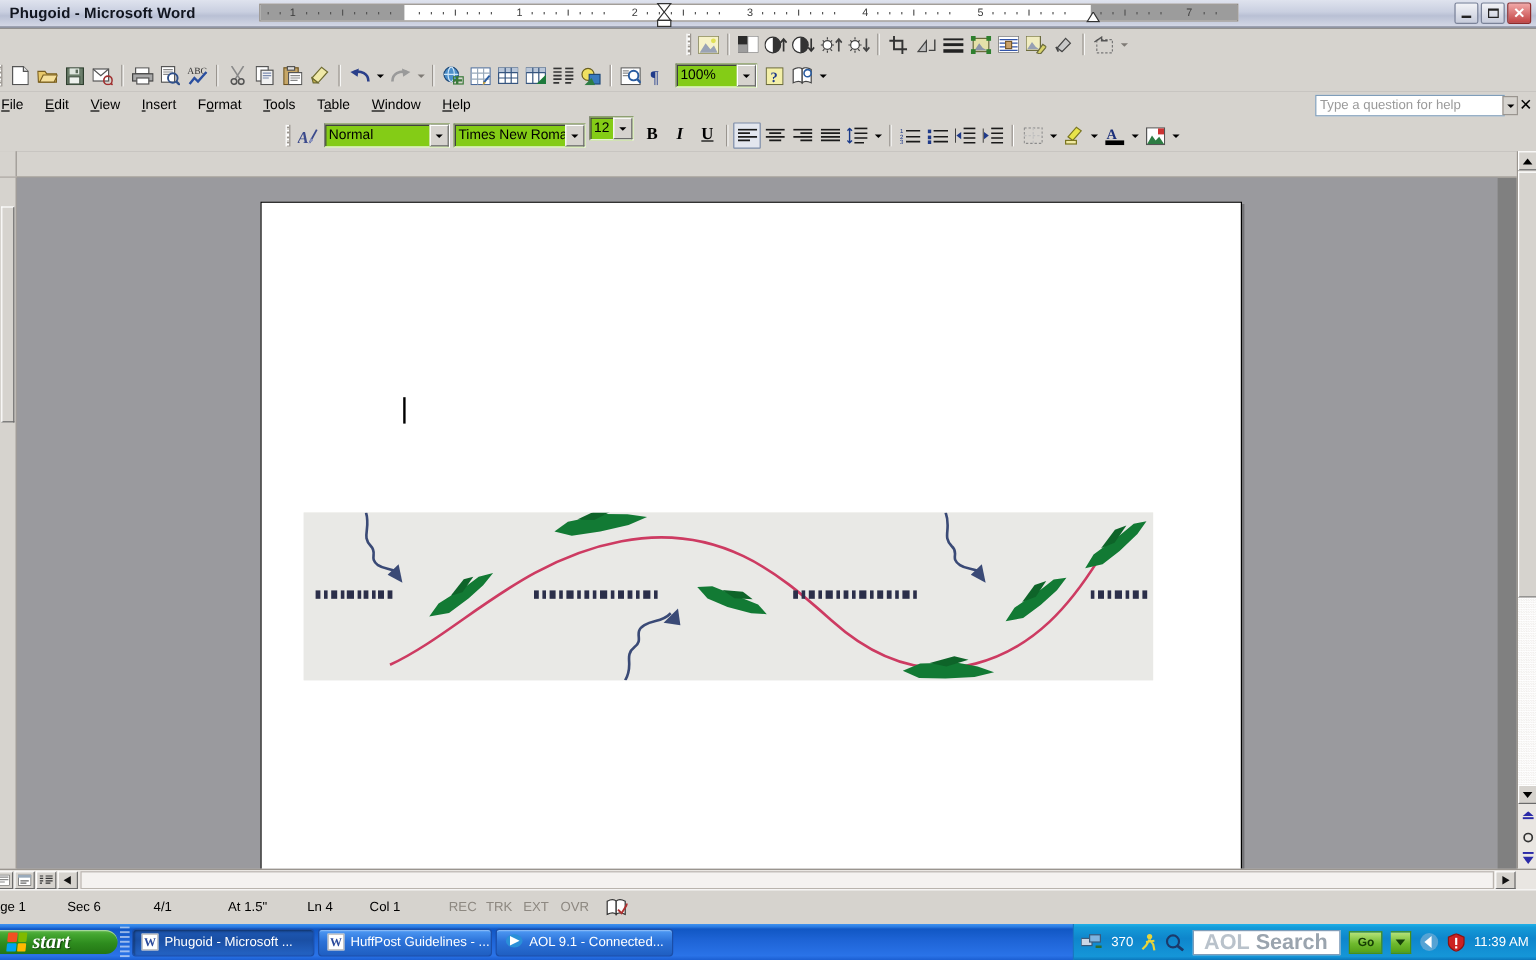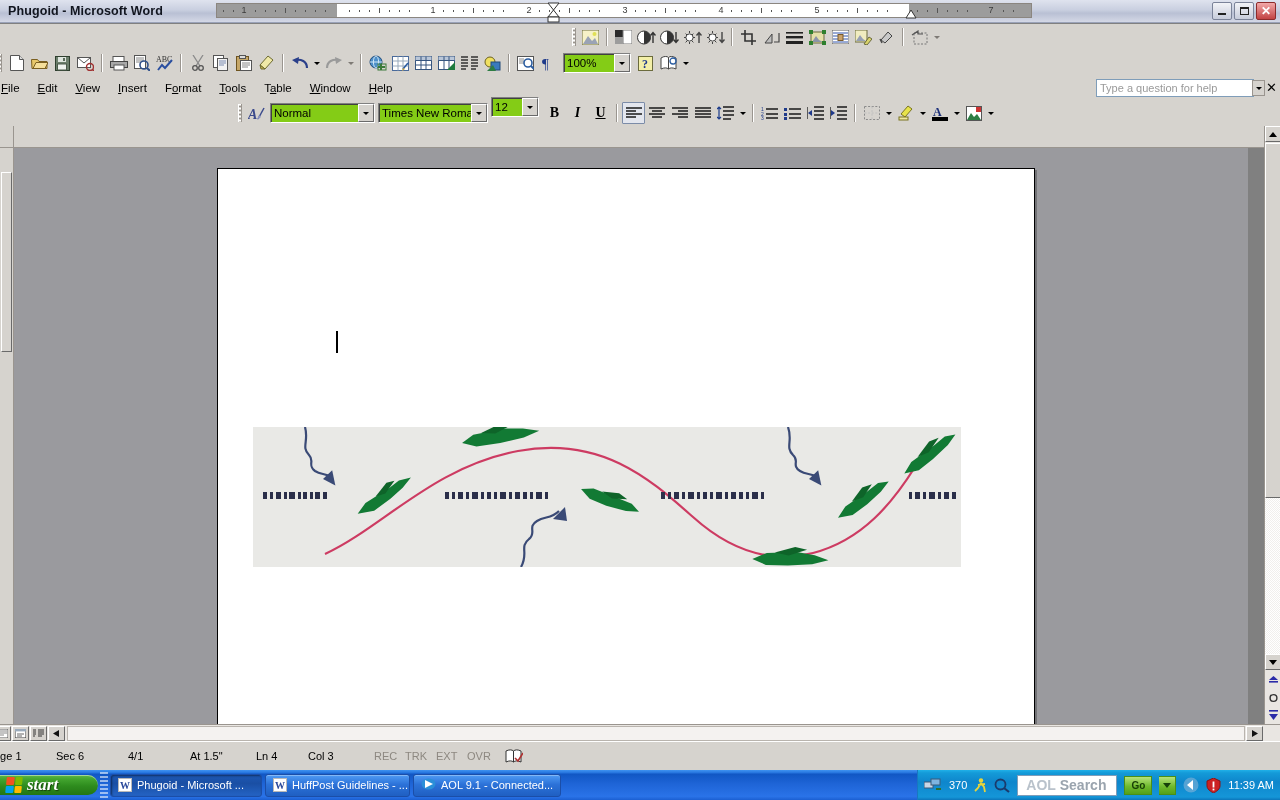--- a/index.html
+++ b/index.html
@@ -271,21 +271,21 @@
     display: flex; align-items: center; gap: 7px; padding: 0 6px;
     background: linear-gradient(to bottom,#20b0e8 0%,#149ad8 10%,#0e86cc 40%,#1596d8 90%,#0b76bb 100%);
     border-left: 1px solid #1878c0;
     color: #fff; font-size: 11px;
   }
   .aolsearch {
     display: flex; align-items: center; height: 21px;
     background: #fff; border: 1px solid #7f9db9;
   }
   .aolsearch .txt {
-    padding: 0 10px 0 8px; font-size: 14px; font-weight: bold;
+    padding: 0 10px 0 8px; font-size: 18px; font-weight: bold;
     font-family: "Liberation Sans", sans-serif; color: #9aa4ae;
   }
   .aolsearch .txt b { color: #b9c2cb; }
   .gobtn {
     height: 19px; padding: 0 6px; display: flex; align-items: center;
     background: linear-gradient(to bottom,#b6e27a,#6fba2e 55%,#54a018);
     border: 1px solid #4a8f16; color: #163d05; font-weight: bold; font-size: 10px;
   }
   .godrop {
     width: 17px; height: 19px; display: flex; align-items: center; justify-content: center;
@@ -647,21 +647,21 @@
         </svg>
     </div>
     <div class="combo" style="width:105px;margin:0 3px 0 2px;">
       <span class="val">Normal</span>
       <span class="btn"></span>
     </div>
     <div class="combo" style="width:110px;margin:0 3px 0 0;">
       <span class="val">Times New Roman</span>
       <span class="btn"></span>
     </div>
-    <div class="combo" style="width:48px;margin:0 4px 12px 0;">
+    <div class="combo" style="width:37px;margin:0 4px 12px 0;">
       <span class="val">12</span>
       <span class="btn"></span>
     </div>
 
     <div class="tbtn" style="font-family:'Liberation Serif',serif;font-weight:bold;font-size:14px;color:#000;">B</div>
     <div class="tbtn" style="font-family:'Liberation Serif',serif;font-style:italic;font-weight:bold;font-size:14px;color:#000;">I</div>
     <div class="tbtn" style="font-family:'Liberation Serif',serif;font-weight:bold;font-size:14px;color:#000;text-decoration:underline;">U</div>
     <div class="sep"></div>
 
     <div class="tbtn" style="border-color:#7c8ca8;background:#e3e6ee;">
@@ -1042,21 +1042,21 @@
         </svg>
     </div>
   </div>
 
   <div class="statusbar">
     <span class="cell" style="margin-left:-6px;width:62px;">age 1</span>
     <span class="cell" style="width:72px;">Sec 6</span>
     <span class="cell" style="width:62px;">4/1</span>
     <span class="cell" style="width:66px;">At 1.5"</span>
     <span class="cell" style="width:52px;">Ln 4</span>
-    <span class="cell" style="width:66px;">Col 3</span>
+    <span class="cell" style="width:66px;">Col 1</span>
     <span class="cell dim" style="width:31px;">REC</span>
     <span class="cell dim" style="width:31px;">TRK</span>
     <span class="cell dim" style="width:31px;">EXT</span>
     <span class="cell dim" style="width:38px;">OVR</span>
     <span style="display:flex;align-items:center;">
       <svg width="18" height="15">
           <path d="M1 2 C4 0.5 7 0.5 8.5 2 L8.5 13 C7 11.5 4 11.5 1 13 Z" fill="#fff" stroke="#333"></path>
           <path d="M16 2 C13 0.5 10 0.5 8.5 2 L8.5 13 C10 11.5 13 11.5 16 13 Z" fill="#fff" stroke="#333"></path>
           <path d="M10 9 L13 12 L18 4" stroke="#b03030" stroke-width="1.6" fill="none"></path>
         </svg>

